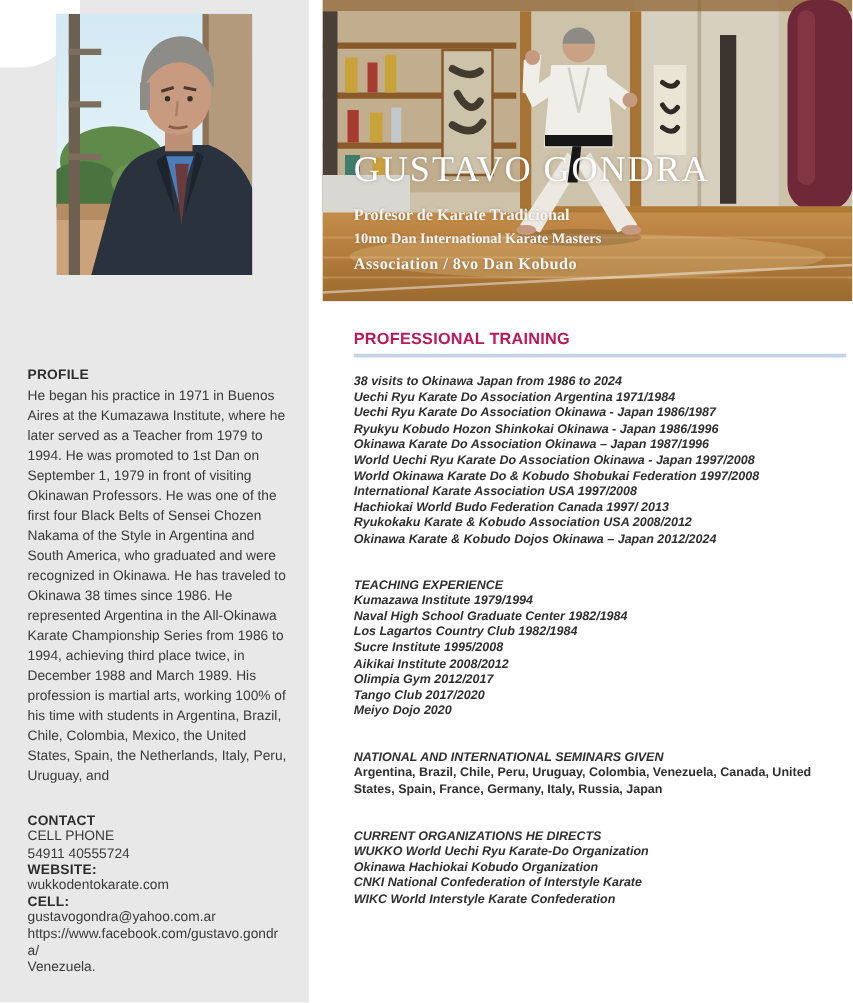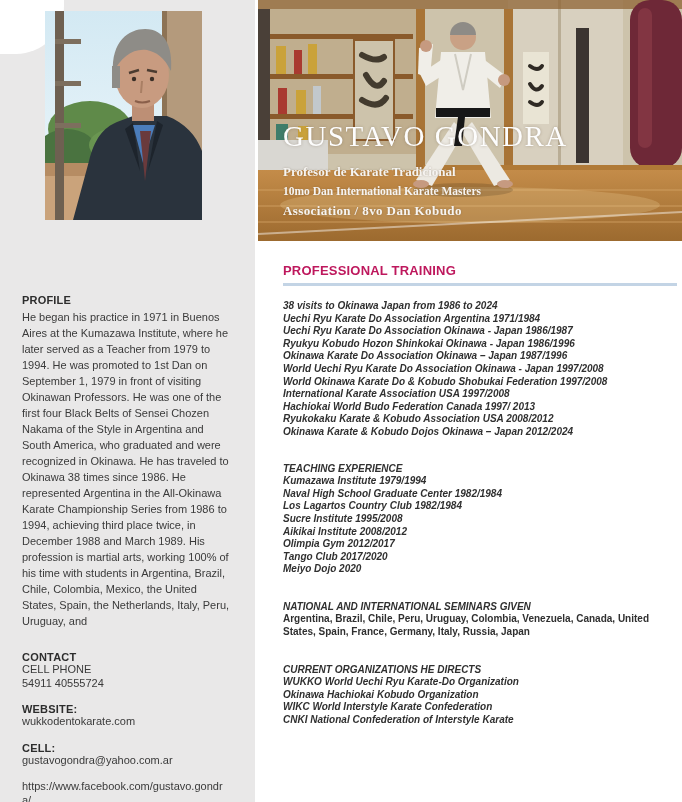--- a/index.html
+++ b/index.html
@@ -3,27 +3,27 @@
 <meta charset="utf-8">
 <style>
   html,body{margin:0;padding:0;}
   body{
     width:682px;height:802px;position:relative;overflow:hidden;
     background:#ffffff;
     font-family:"Liberation Sans",sans-serif;
     -webkit-font-smoothing:antialiased;
   }
   
-  .left-col{position:absolute;left:0;top:0;width:247px;height:802px;background:#e9e8e8;padding-left:8px;}
+  .left-col{position:absolute;left:0;top:0;width:247px;height:802px;background:#e9e8e8;}
   .corner-shape{position:absolute;left:0;top:0;width:64px;height:54px;background:#ffffff;border-radius:0 0 48px 0;}
   .portrait{position:absolute;left:45px;top:11px;width:157px;height:209px;overflow:hidden;background:#cfe6f0;}
   .left-text{position:absolute;left:22px;top:294px;width:212px;color:#3a3a3a;}
   .left-text h3{margin:0;font-size:11px;font-weight:bold;color:#2d2d2d;letter-spacing:.2px;}
   .profile-body{margin:3px 0 0;font-size:11px;line-height:16px;}
-  .group{margin-top:13px;}
+  .group{}
   .group.contact{margin-top:22px;}
   .group .line{font-size:11px;line-height:13.5px;}
   .break-url{word-break:break-all;width:206px;}
   
   .hero{position:absolute;left:258px;top:0;width:424px;height:241px;overflow:hidden;background:#cdc3ab;}
   .hero svg{display:block;}
   .hero-overlay{position:absolute;left:0;top:0;width:100%;height:100%;color:#ffffff;text-align:right;}
   .hero-title{position:absolute;left:25px;top:120px;margin:0;
     font-family:"Liberation Serif",serif;font-weight:400;font-size:29px;letter-spacing:1.5px;
     color:#fdfdfd;text-shadow:0 0 3px rgba(90,70,50,.35);white-space:nowrap;}
@@ -202,15 +202,15 @@
   <div class="item">Olimpia Gym 2012/2017</div>
   <div class="item">Tango Club 2017/2020</div>
   <div class="item">Meiyo Dojo 2020</div>
 
   <div class="subhead">NATIONAL AND INTERNATIONAL SEMINARS GIVEN</div>
   <div class="seminar-body">Argentina, Brazil, Chile, Peru, Uruguay, Colombia, Venezuela, Canada, United States, Spain, France, Germany, Italy, Russia, Japan</div>
 
   <div class="subhead">CURRENT ORGANIZATIONS HE DIRECTS</div>
   <div class="item">WUKKO World Uechi Ryu Karate-Do Organization</div>
   <div class="item">Okinawa Hachiokai Kobudo Organization</div>
+  <div class="item">CNKI National Confederation of Interstyle Karate</div>
   <div class="item">WIKC World Interstyle Karate Confederation</div>
-  <div class="item">CNKI National Confederation of Interstyle Karate</div>
 </div>
 
 </body></html>

